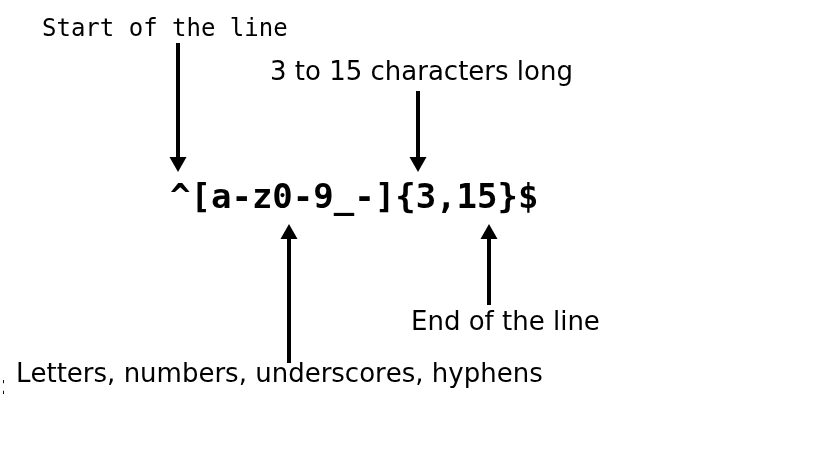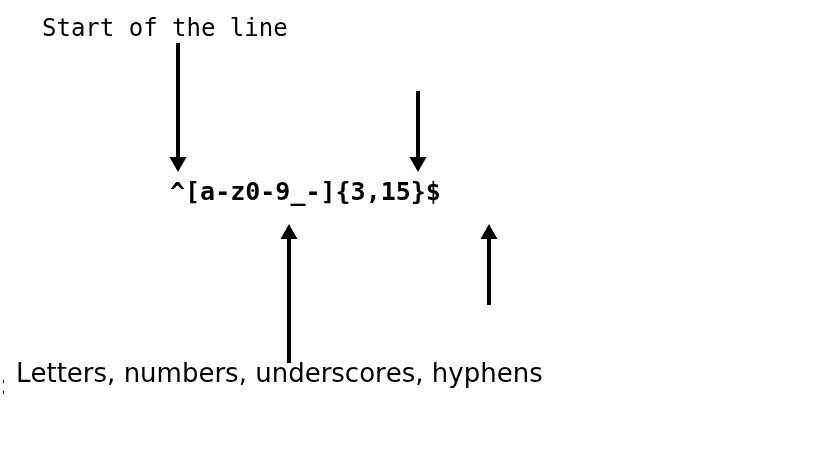--- a/index.html
+++ b/index.html
@@ -32,21 +32,21 @@
     font-family: "DejaVu Sans", "Liberation Sans", sans-serif;
     font-weight: 400;
     font-size: 26px;
   }
   #regex-text {
     position: absolute;
     white-space: pre;
     color: #000000;
     font-family: "DejaVu Sans Mono", "Liberation Mono", monospace;
     font-weight: 700;
-    font-size: 25px;
+    font-size: 34px;
     line-height: 1;
   }
   .arrow-layer {
     position: absolute;
     left: 0;
     top: 0;
     width: 819px;
     height: 460px;
     pointer-events: none;
   }
@@ -83,21 +83,23 @@
     </g>
 
     <g>
       <rect x="487" y="238" width="4" height="67" fill="#000000"></rect>
       <polygon points="480.5,239 497.5,239 489,224" fill="#000000"></polygon>
     </g>
   </svg>
 
   <div class="label label-mono" style="left:42px; top:16px;">Start of the line</div>
 
+  <div class="label label-sans" style="left:270px; top:58px;">3 to 15 characters long</div>
 
   <div id="regex-text" style="left:170px; top:179px;">^[a-z0-9_-]{3,15}$</div>
 
+  <div class="label label-sans" style="left:411px; top:308px;">End of the line</div>
 
   <div class="clip-glyph" style="left:0px; top:372px; width:4px; height:26px;">:</div>
 
   <div class="label label-sans" style="left:16px; top:360px;">Letters, numbers, underscores, hyphens</div>
 
 </div>
 
 </body></html>

